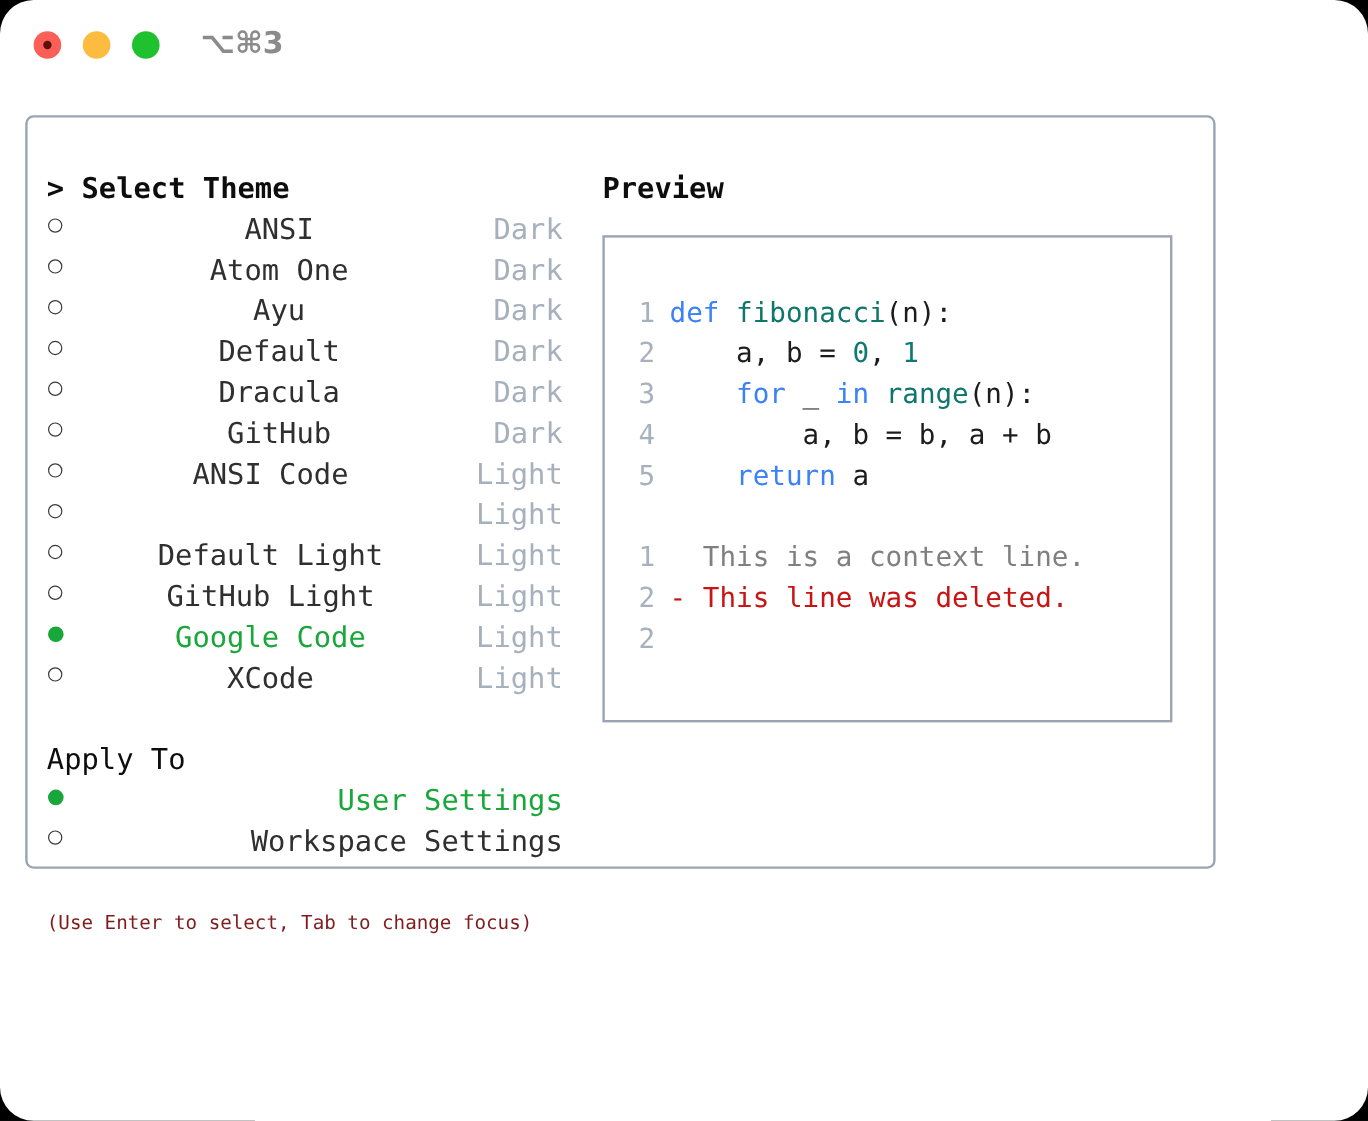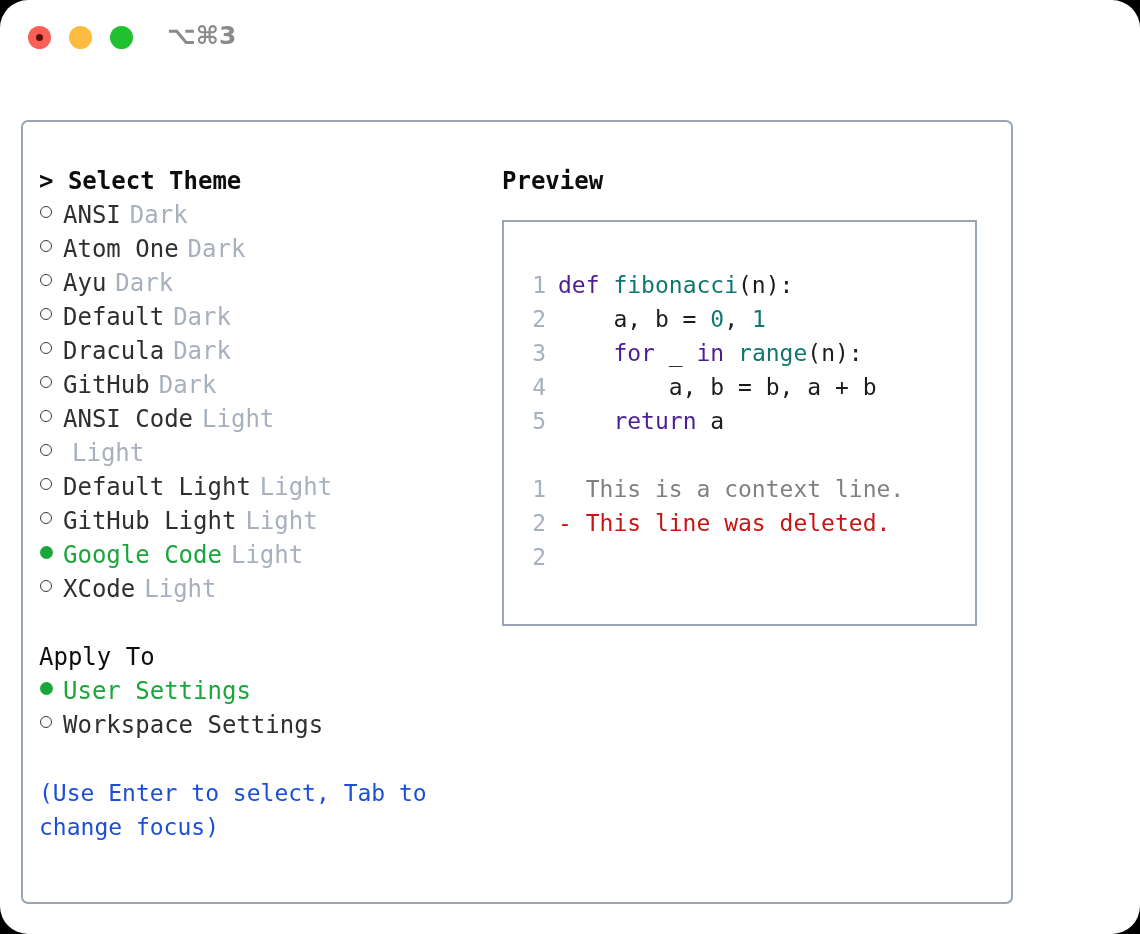--- a/index.html
+++ b/index.html
@@ -68,26 +68,25 @@
     letter-spacing: 0px;
     font-family: "DejaVu Sans", "Liberation Sans", sans-serif;
   }
 
   
   .window {
     position: absolute;
     left: 21px;
     top: 96px;
     width: 992px;
-    height: 784px;
+    height: 628px;
     border: 2px solid #9aa5b4;
     border-radius: 7px;
     background: #ffffff;
     box-sizing: border-box;
-    margin-top: 24px;
   }
 
   
   .left-col {
     position: absolute;
     left: 16px;
     top: 42px;
     width: 430px;
   }
   .right-col {
@@ -106,20 +105,21 @@
   }
   .pane-title.plain { font-weight: normal; }
 
   .opt-row {
     display: flex;
     align-items: baseline;
     line-height: 34px;
     height: 34px;
     font-size: 24px;
     white-space: pre;
+    justify-content: space-between;
   }
   .bullet {
     width: 24px;
     flex: 0 0 24px;
     display: inline-block;
     position: relative;
     color: #2f2f2f;
   }
   .bullet .ring {
     position: absolute;
@@ -145,23 +145,23 @@
   .opt-label.selected { color: #19a63a; }
   .opt-tag {
     color: #a7b0bd;
     margin-left: 9px;
   }
 
   .section-gap { height: 34px; }
 
   .hint {
     margin-top: 34px;
-    font-size: 23px;
-    line-height: 34px;
-    color: #1d4ed8;
+    font-size: 16px;
+    line-height: 34px;
+    color: #7f1d1d;
     white-space: pre-wrap;
     width: 410px;
   }
 
   
   .preview-box {
     margin-top: 22px;
     width: 475px;
     height: 406px;
     border: 2px solid #9aa5b4;
@@ -180,21 +180,21 @@
   }
   .gutter {
     width: 26px;
     flex: 0 0 26px;
     text-align: right;
     color: #a7b0bd;
     margin-right: 12px;
   }
   .code-text { white-space: pre; }
 
-  .tok-kw   { color: #4c1d95; }
+  .tok-kw   { color: #3b82f6; }
   .tok-fn   { color: #0f766e; }
   .tok-num  { color: #0f7a72; }
   .tok-pl   { color: #1c1c1c; }
   .tok-ctx  { color: #808080; }
   .tok-del  { color: #c81414; }
   .tok-add  { color: #11c111; }
 
   .code-spacer { height: 34px; }
 </style>
 </head>

